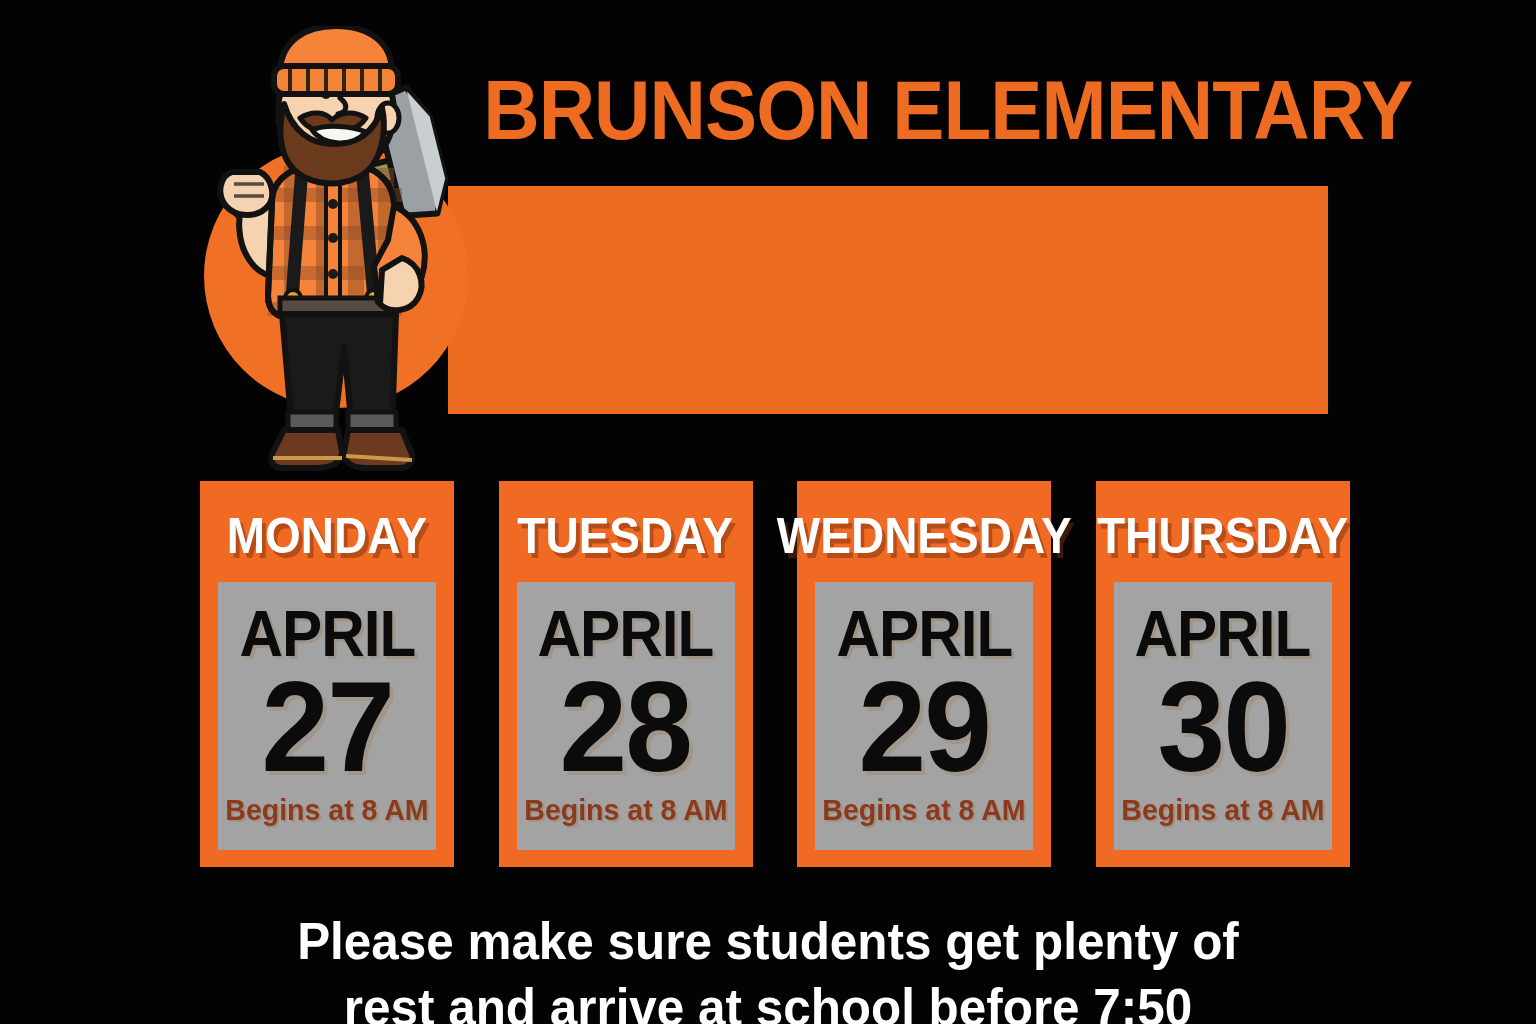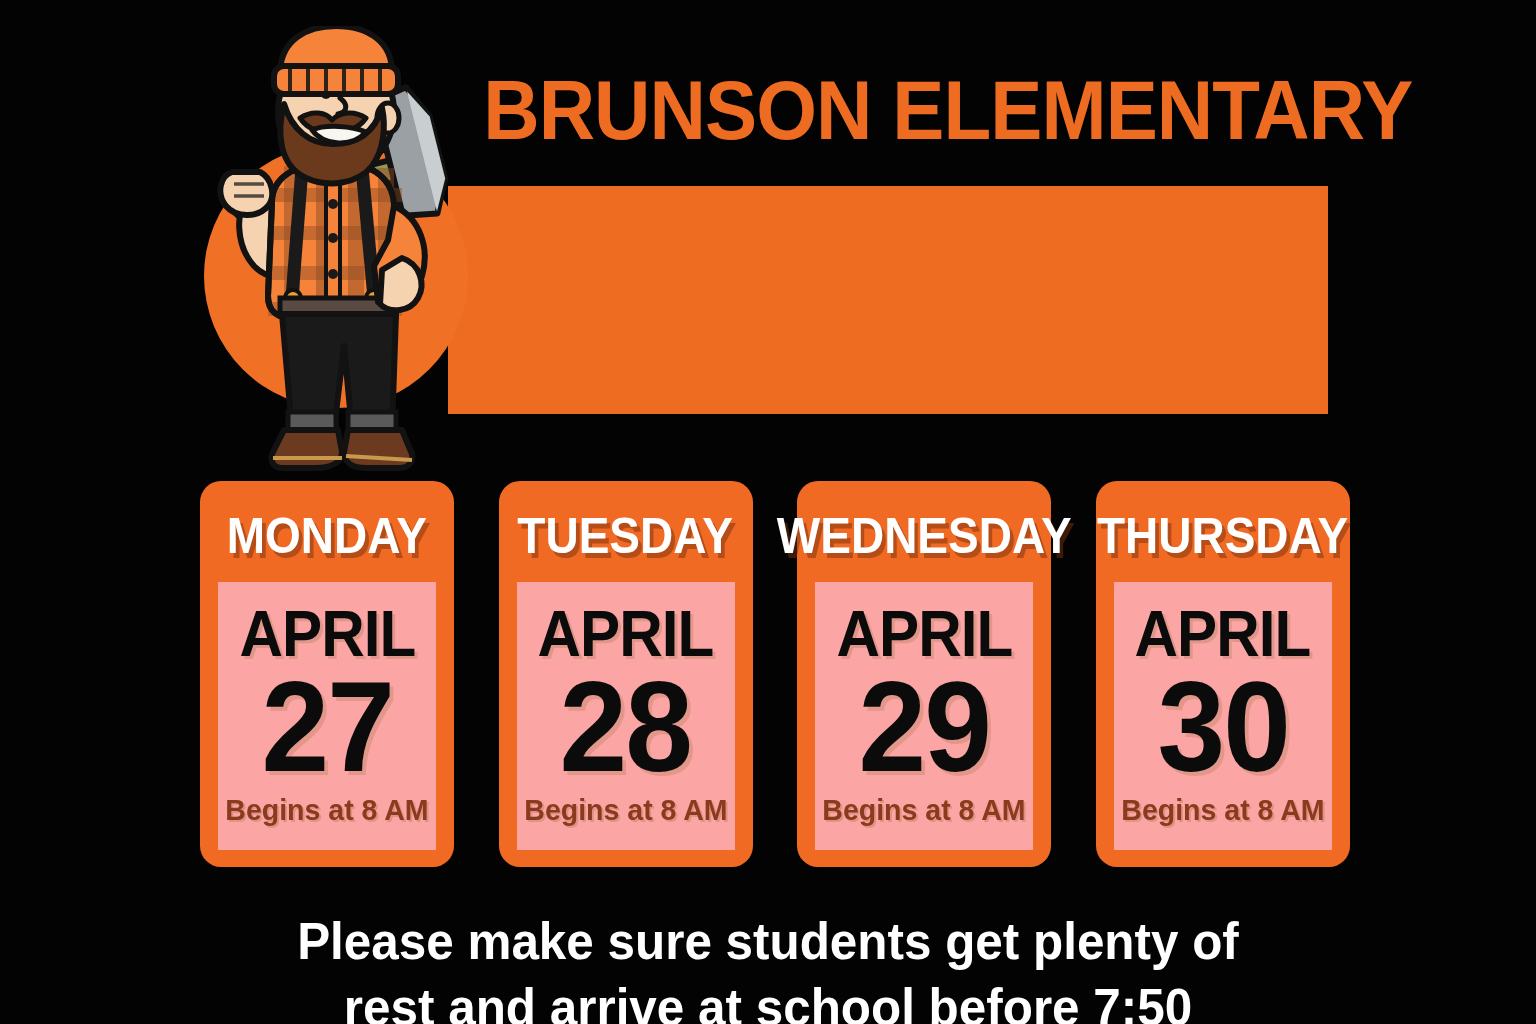--- a/index.html
+++ b/index.html
@@ -82,39 +82,38 @@
     justify-content:space-between;
     z-index:3;
   }
   .day-card {
     width:254px;
     height:386px;
     background:#F06A24;
     display:flex;
     flex-direction:column;
     align-items:center;
-    border-radius:21px;
   }
   .day-name {
     color:#FFFFFF;
     font-family:"Liberation Sans Narrow","Liberation Sans",sans-serif;
     font-weight:bold;
     font-size:50px;
     line-height:52px;
     margin-top:29px;
     letter-spacing:0px;
     white-space:nowrap;
     transform:scaleX(0.92);
     text-shadow:4px 5px 0 rgba(120,48,12,0.5);
   }
   .card-panel {
     margin-top:20px;
     width:218px;
     height:268px;
-    background:#fca5a5;
+    background:#a3a3a3;
     display:flex;
     flex-direction:column;
     align-items:center;
     justify-content:flex-start;
   }
   .month {
     margin-top:22px;
     color:#0B0B0B;
     font-family:"Liberation Sans Narrow","Liberation Sans",sans-serif;
     font-weight:bold;

